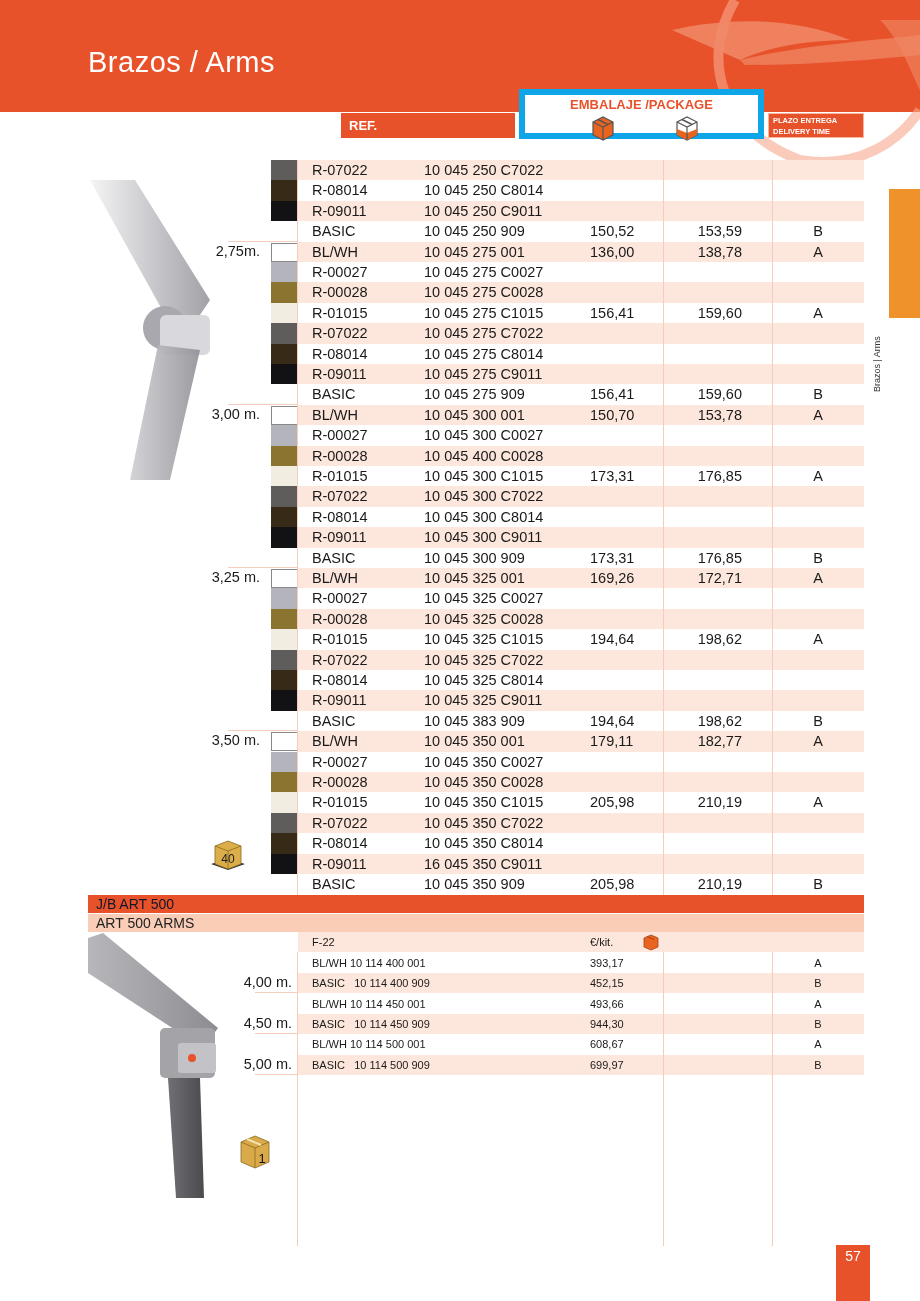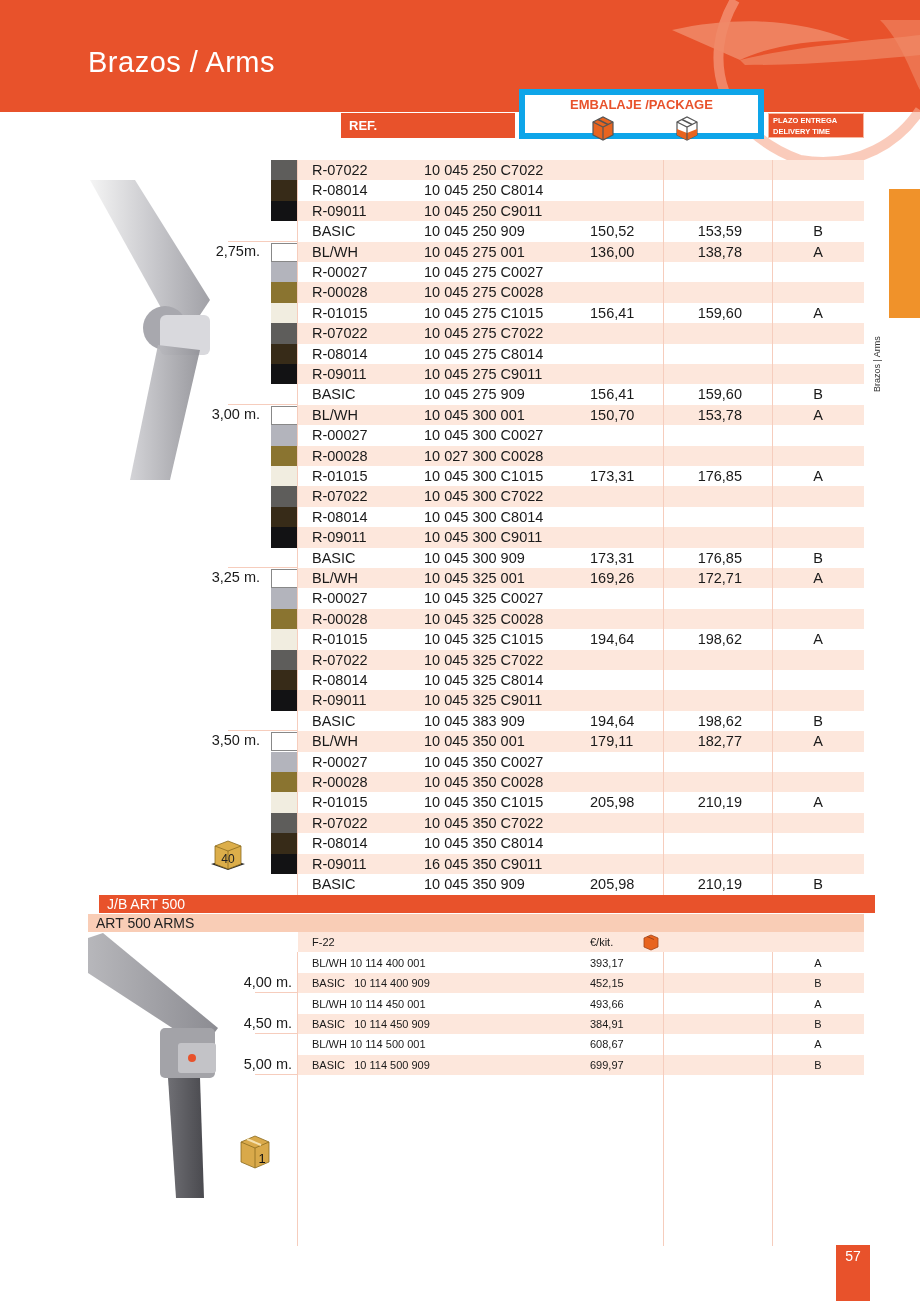--- a/index.html
+++ b/index.html
@@ -25,21 +25,21 @@
   .c-name { left: 14px; }
   .c-code { left: 126px; }
   .c-p1 { left: 292px; }
   .c-p2 { left: 360px; width: 84px; text-align: right; }
   .c-del { left: 500px; width: 40px; text-align: center; }
   .swatch { position: absolute; left: 271px; width: 27px; height: 20.4px; }
   .swatch.white { background: #fff; border: 1px solid #888; height: 19px; margin-top: 1px; }
   .size-label { position: absolute; font-size: 14.5px; text-align: right; white-space: nowrap; }
   .size-line { position: absolute; height: 1px; background: #f6cdbd; }
   .section-bar { position: absolute; left: 88px; width: 776px; height: 18px; font-size: 14px; line-height: 18px; padding-left: 8px; }
-  .section-bar.dark { background: #e8522b; color: #ffffff; margin-left: 11px; }
+  .section-bar.dark { background: #e8522b; color: #0f172a; }
   .section-bar.light { background: #f9cdb6; color: #222; }
   .row2 { position: absolute; left: 298px; width: 566px; height: 20.2px; font-size: 11px; line-height: 20.2px; }
   .row2.shade { background: #fde7dc; }
   .arm-img { position: absolute; }
   .page-num { position: absolute; left: 836px; top: 1245px; width: 34px; height: 56px; background: #e8522b; color: #fff;
               font-size: 14px; text-align: center; padding-top: 3px; }
 </style>
 </head>
 <body>
 
@@ -201,21 +201,21 @@
     <div class="row" style="top: 425.2px;">
       <span class="cell c-name">R-00027</span>
       <span class="cell c-code">10 045 300 C0027</span>
       <span class="cell c-p1"></span>
       <span class="cell c-p2"></span>
       <span class="cell c-del"></span>
     </div>
     <div class="swatch" style="top: 425.2px; background: rgb(179, 180, 188);"></div>
     <div class="row shade" style="top: 445.6px;">
       <span class="cell c-name">R-00028</span>
-      <span class="cell c-code">10 027 300 C0028</span>
+      <span class="cell c-code">10 045 400 C0028</span>
       <span class="cell c-p1"></span>
       <span class="cell c-p2"></span>
       <span class="cell c-del"></span>
     </div>
     <div class="swatch" style="top: 445.6px; background: rgb(138, 116, 48);"></div>
     <div class="row" style="top: 466px;">
       <span class="cell c-name">R-01015</span>
       <span class="cell c-code">10 045 300 C1015</span>
       <span class="cell c-p1">173,31</span>
       <span class="cell c-p2">176,85</span>
@@ -447,21 +447,21 @@
       <span class="cell c-p1" style="white-space: pre;">452,15</span>
       <span class="cell c-del" style="white-space: pre;">B</span>
     </div>
     <div class="row2" style="top: 993.6px;">
       <span class="cell c-name" style="white-space: pre;">BL/WH 10 114 450 001</span>
       <span class="cell c-p1" style="white-space: pre;">493,66</span>
       <span class="cell c-del" style="white-space: pre;">A</span>
     </div>
     <div class="row2 shade" style="top: 1013.9px;">
       <span class="cell c-name" style="white-space: pre;">BASIC   10 114 450 909</span>
-      <span class="cell c-p1" style="white-space: pre;">384,91</span>
+      <span class="cell c-p1" style="white-space: pre;">944,30</span>
       <span class="cell c-del" style="white-space: pre;">B</span>
     </div>
     <div class="row2" style="top: 1034.2px;">
       <span class="cell c-name" style="white-space: pre;">BL/WH 10 114 500 001</span>
       <span class="cell c-p1" style="white-space: pre;">608,67</span>
       <span class="cell c-del" style="white-space: pre;">A</span>
     </div>
     <div class="row2 shade" style="top: 1054.5px;">
       <span class="cell c-name" style="white-space: pre;">BASIC   10 114 500 909</span>
       <span class="cell c-p1" style="white-space: pre;">699,97</span>

